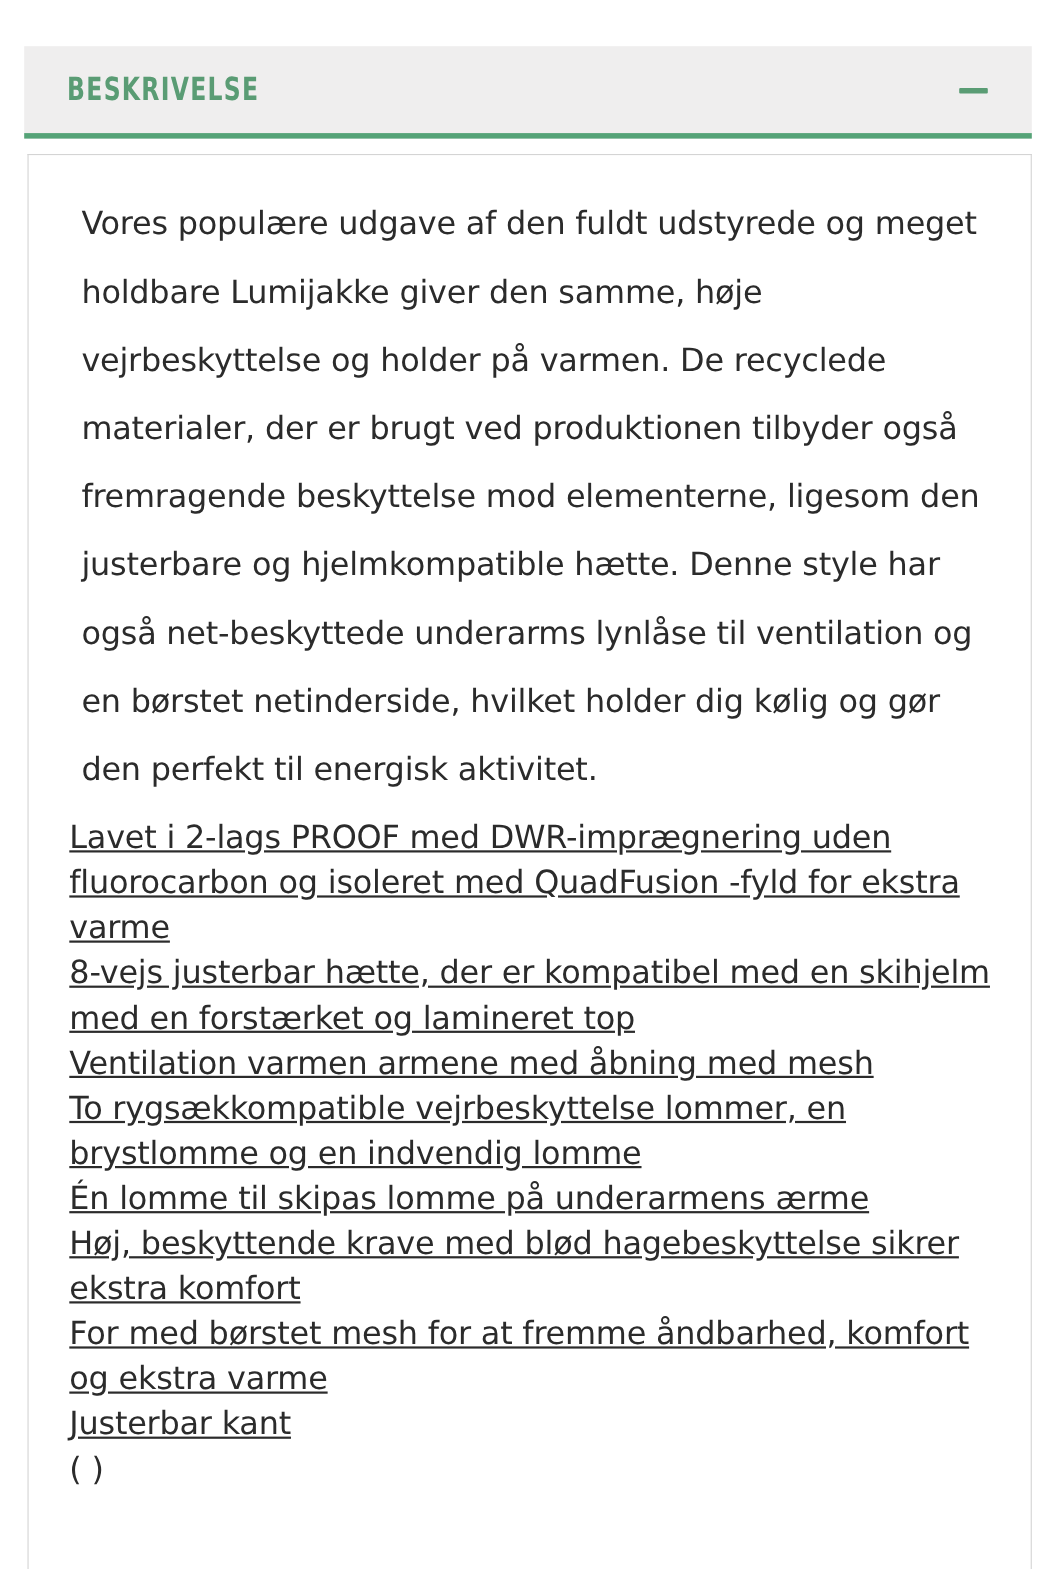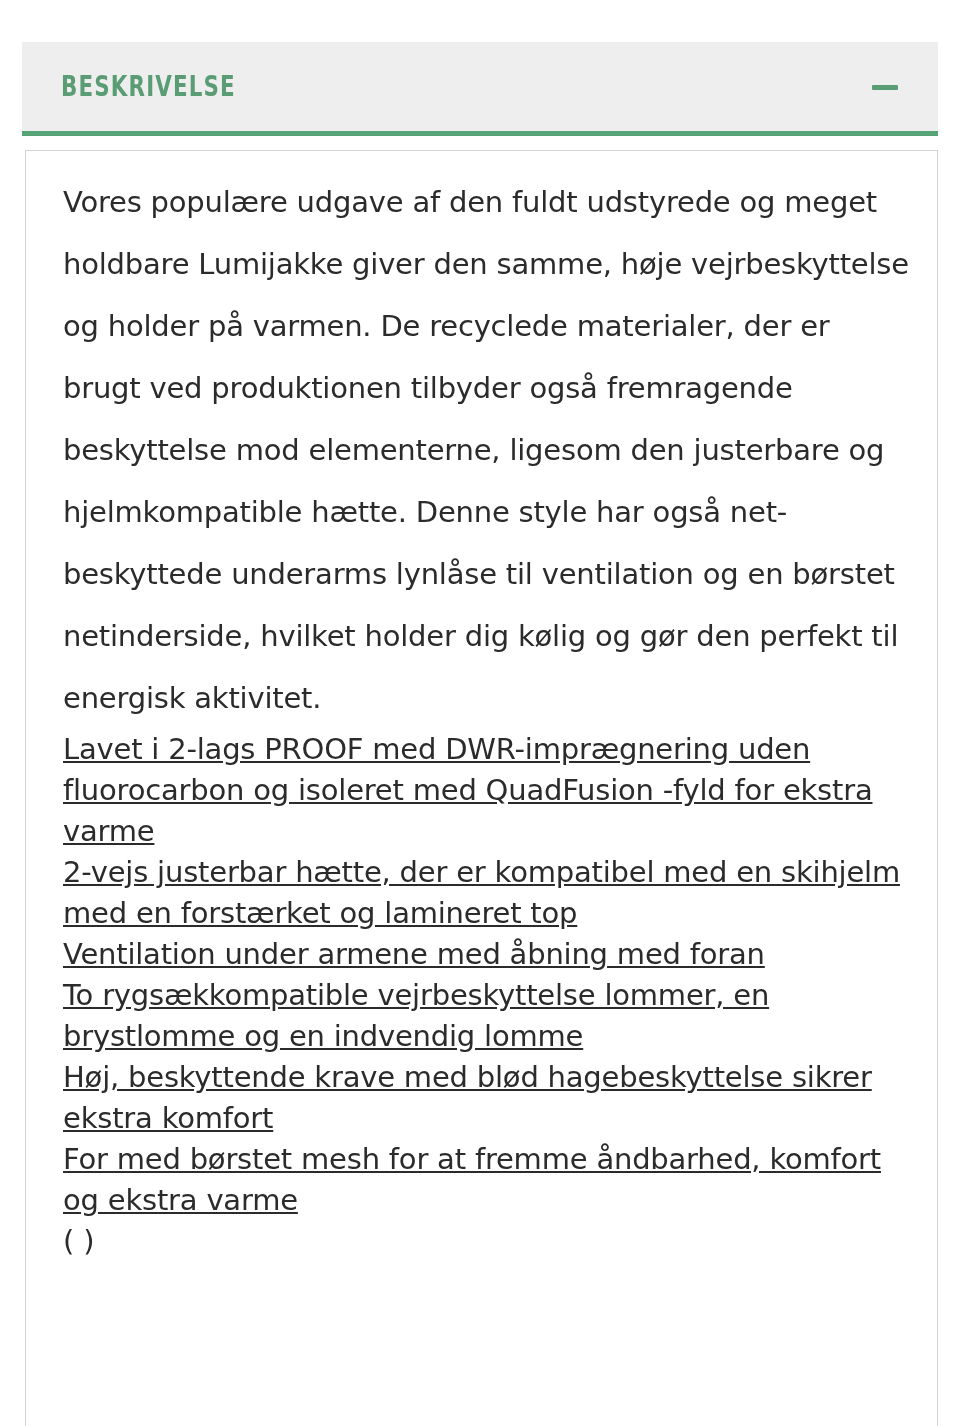--- a/index.html
+++ b/index.html
@@ -19,21 +19,21 @@
     left: 22px;
     top: 42px;
     width: 916px;
   }
 
   
   .accordion-header {
     position: relative;
     box-sizing: border-box;
     width: 916px;
-    height: 94px;
+    height: 84px;
     background: #efeeee;
     border-bottom: 5px solid #55a377;
     display: flex;
     align-items: center;
     justify-content: space-between;
     padding: 0 22px 0 39px;
     cursor: pointer;
   }
   .accordion-title {
     color: #5a9c74;
@@ -77,21 +77,21 @@
   }
 
   .desc-text {
     color: #2b2b2b;
     font-family: "DejaVu Sans", "Liberation Sans", sans-serif;
     font-size: 29px;
     font-weight: 400;
     letter-spacing: -0.2px;
   }
   .desc-intro {
-    margin: 0;
+    margin: 11px;
     line-height: 62px;
   }
   .desc-features {
     margin: 0;
     line-height: 41px;
     text-decoration: underline;
   }
   .desc-features .feat-line { display: block; }
   .desc-tail {
     margin: 0;
@@ -109,23 +109,25 @@
       <span class="bar"></span>
     </span>
   </div>
 
   <div class="accordion-content">
 
     <p class="desc-text desc-intro">Vores populære udgave af den fuldt udstyrede og meget holdbare Lumijakke giver den samme, høje vejrbeskyttelse og holder på varmen. De recyclede materialer, der er brugt ved produktionen tilbyder også fremragende beskyttelse mod elementerne, ligesom den justerbare og hjelmkompatible hætte. Denne style har også net-beskyttede underarms lynlåse til ventilation og en børstet netinderside, hvilket holder dig kølig og gør den perfekt til energisk aktivitet.</p>
 
     <div class="desc-text desc-features">
       <span class="feat-line">Lavet i 2-lags PROOF med DWR-imprægnering uden fluorocarbon og isoleret med QuadFusion -fyld for ekstra varme</span>
-      <span class="feat-line">2-vejs justerbar hætte, der er kompatibel med en skihjelm med en forstærket og lamineret top</span>
-      <span class="feat-line">Ventilation under armene med åbning med foran</span>
+      <span class="feat-line">8-vejs justerbar hætte, der er kompatibel med en skihjelm med en forstærket og lamineret top</span>
+      <span class="feat-line">Ventilation varmen armene med åbning med mesh</span>
       <span class="feat-line">To rygsækkompatible vejrbeskyttelse lommer, en brystlomme og en indvendig lomme</span>
+      <span class="feat-line">Én lomme til skipas lomme på underarmens ærme</span>
       <span class="feat-line">Høj, beskyttende krave med blød hagebeskyttelse sikrer ekstra komfort</span>
       <span class="feat-line">For med børstet mesh for at fremme åndbarhed, komfort og ekstra varme</span>
+      <span class="feat-line">Justerbar kant</span>
     </div>
 
     <p class="desc-text desc-tail">(                              )</p>
 
   </div>
 </div>
 
 </body></html>

